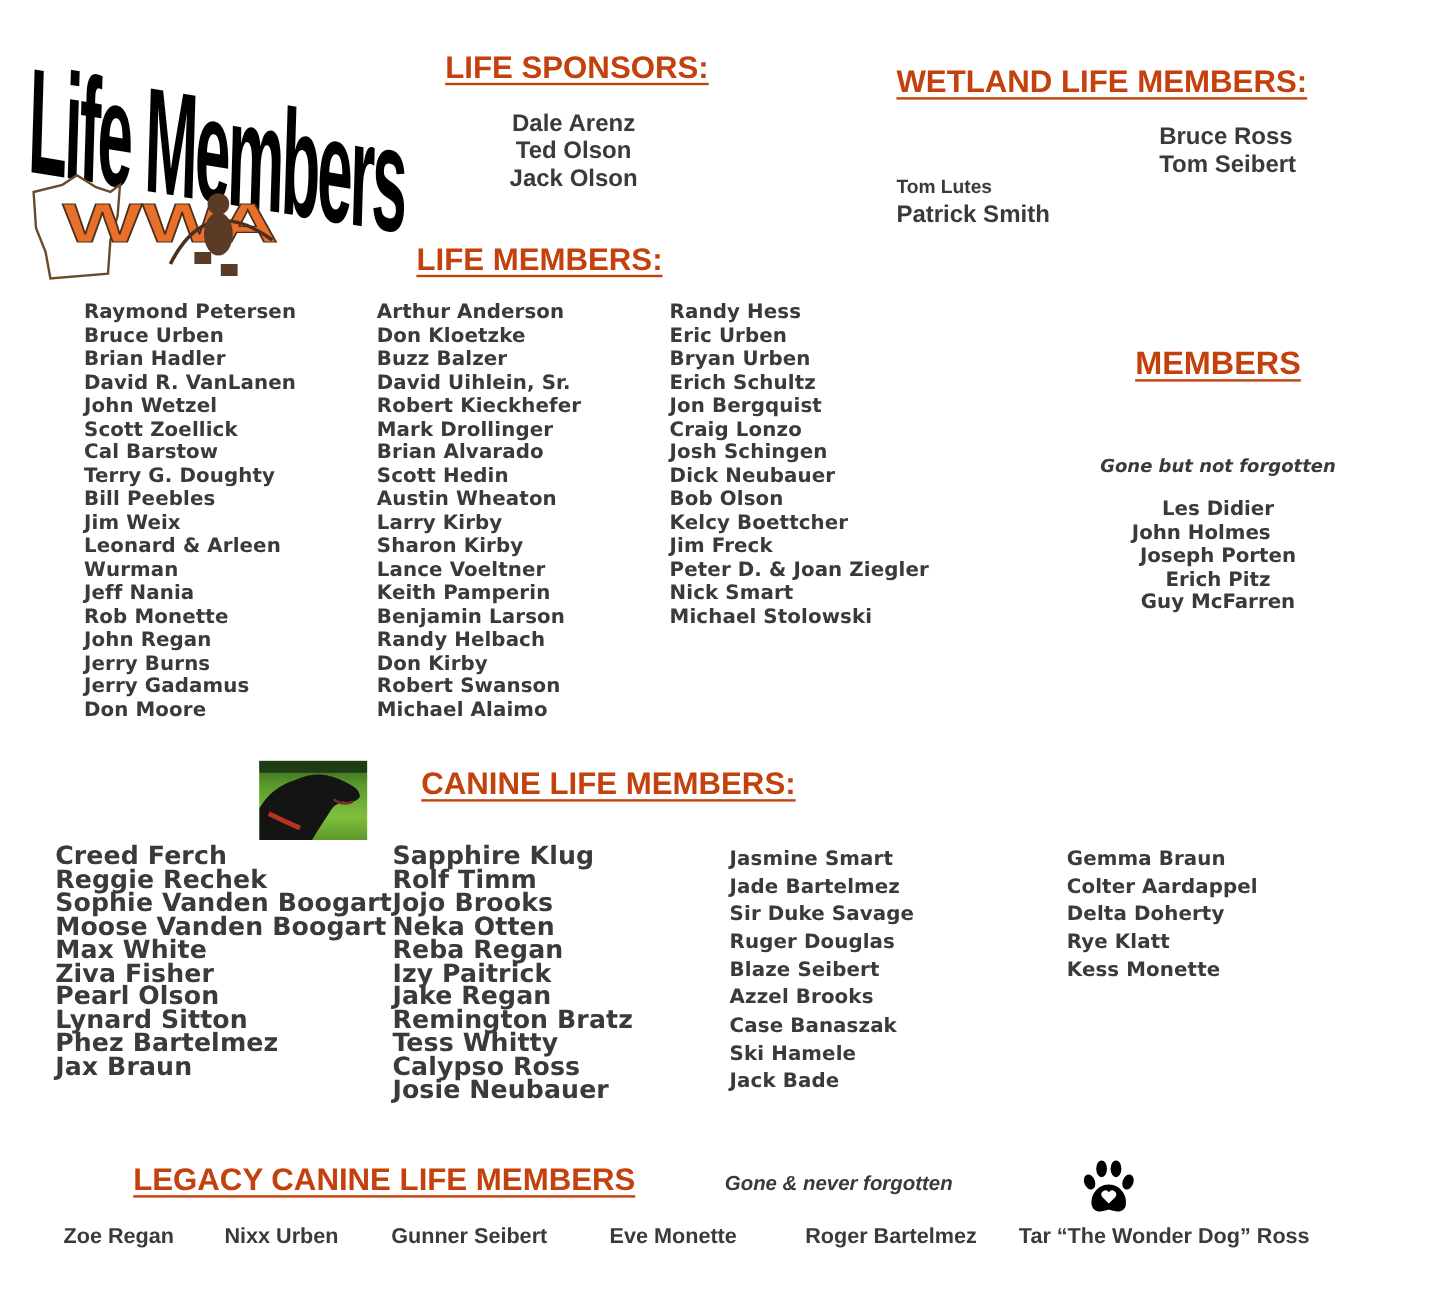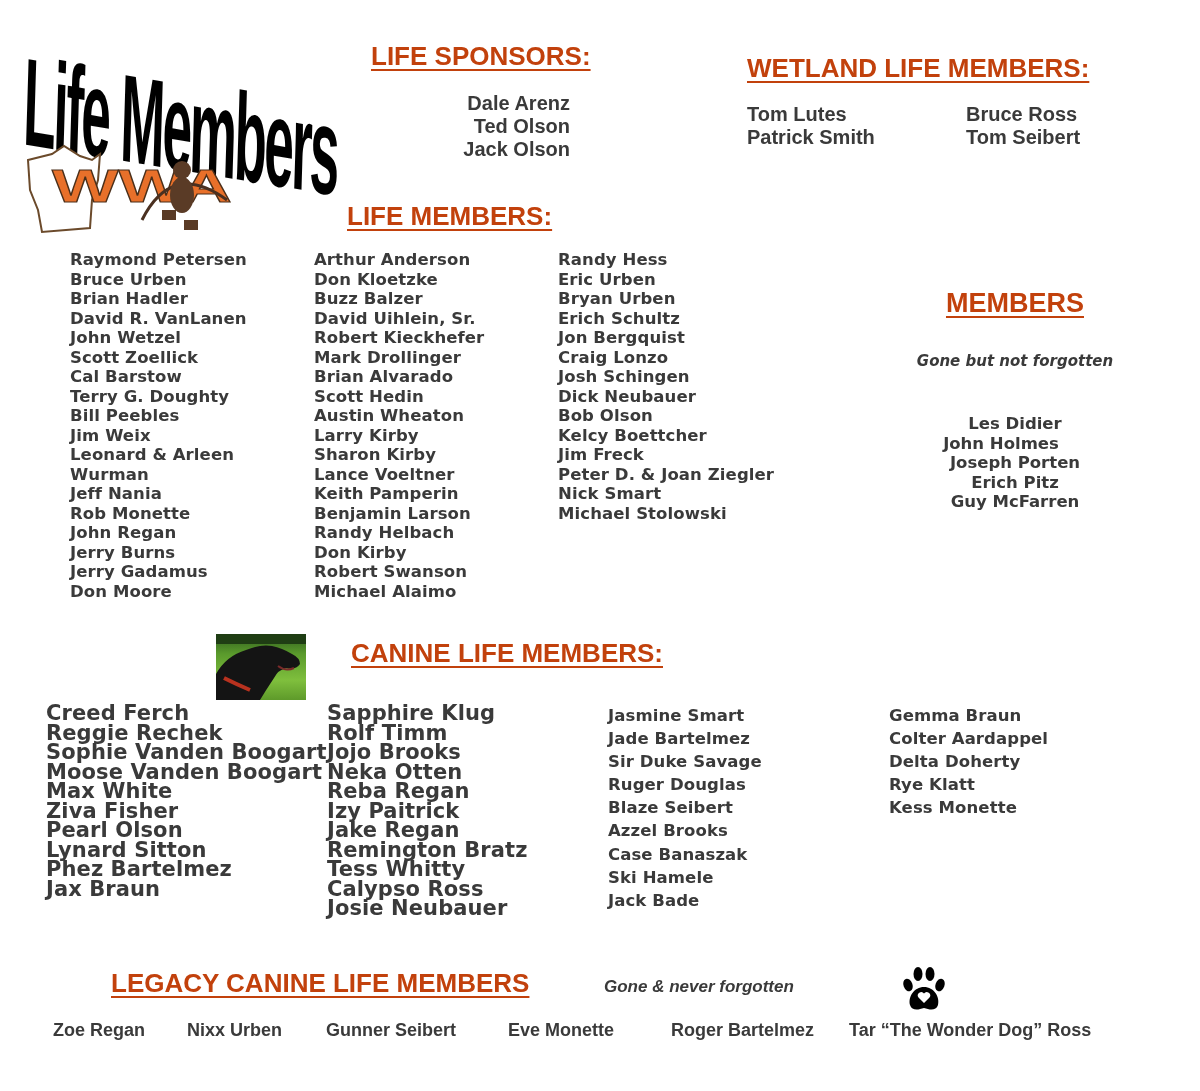--- a/index.html
+++ b/index.html
@@ -36,29 +36,29 @@
     <text x="30" y="62" font-family="Liberation Sans, sans-serif" font-weight="bold" font-size="46" fill="#e8702a" stroke="#4a2f1a" stroke-width="1" textLength="180" lengthAdjust="spacingAndGlyphs">WWA</text>
     <path d="M120 80 Q150 20 205 60" fill="none" stroke="#4a3020" stroke-width="3"></path>
     <circle cx="160" cy="30" r="9" fill="#5a3b26"></circle>
     <ellipse cx="160" cy="55" rx="12" ry="18" fill="#5a3b26"></ellipse>
     <rect x="140" y="70" width="14" height="10" fill="#5a3b26"></rect>
     <rect x="162" y="80" width="14" height="10" fill="#5a3b26"></rect>
   </svg>
 </div>
 
 <div class="abs heading" style="left:371px;top:41px;font-size:26px;">LIFE SPONSORS:</div>
-<div class="abs" style="left:410px;top:92px;width:160px;text-align:right;">
+<div class="abs" style="left:398px;top:92px;width:160px;text-align:center;">
   <div class="narrow" style="font-size:20px;line-height:23px;">Dale Arenz</div>
   <div class="narrow" style="font-size:20px;line-height:23px;">Ted Olson</div>
   <div class="narrow" style="font-size:20px;line-height:23px;">Jack Olson</div>
 </div>
 
 <div class="abs heading" style="left:747px;top:53px;font-size:26px;">WETLAND LIFE MEMBERS:</div>
 <div class="abs" style="left:747px;top:103px;">
-  <div class="narrow" style="font-size:20px;line-height:23px;">Tom Lutes</div>
+  <div class="narrow" style="font-size:16px;line-height:23px;margin-top:42px;">Tom Lutes</div>
   <div class="narrow" style="font-size:20px;line-height:23px;">Patrick Smith</div>
 </div>
 <div class="abs" style="left:966px;top:103px;">
   <div class="narrow" style="font-size:20px;line-height:23px;">Bruce Ross</div>
   <div class="narrow" style="font-size:20px;line-height:23px;">Tom Seibert</div>
 </div>
 
 <div class="abs heading" style="left:347px;top:201px;font-size:26px;">LIFE MEMBERS:</div>
 
 <div class="col" style="left:70px;top:250px;">
@@ -116,21 +116,21 @@
   <span class="name">Kelcy Boettcher</span>
   <span class="name">Jim Freck</span>
   <span class="name">Peter D. &amp; Joan Ziegler</span>
   <span class="name">Nick Smart</span>
   <span class="name">Michael Stolowski</span>
 </div>
 
 <div class="abs" style="left:900px;top:289px;width:230px;text-align:center;">
   <div class="heading" style="font-size:27px;line-height:29px;">MEMBERS</div>
 </div>
-<div class="abs italic-sub" style="left:902px;top:352px;width:226px;text-align:center;font-size:15px;">Gone but not forgotten</div>
+<div class="abs italic-sub" style="left:902px;top:379px;width:226px;text-align:center;font-size:15px;">Gone but not forgotten</div>
 <div class="abs" style="left:900px;top:414px;width:230px;text-align:center;">
   <div class="name" style="font-size:16.5px;line-height:19.5px;padding-left:0px;">Les Didier</div>
   <div class="name" style="font-size:16.5px;line-height:19.5px;padding-right:28px;">John Holmes</div>
   <div class="name" style="font-size:16.5px;line-height:19.5px;">Joseph Porten</div>
   <div class="name" style="font-size:16.5px;line-height:19.5px;">Erich Pitz</div>
   <div class="name" style="font-size:16.5px;line-height:19.5px;">Guy McFarren</div>
 </div>
 
 <div class="abs dog-photo">
   <svg width="90" height="66" viewBox="0 0 90 66">

